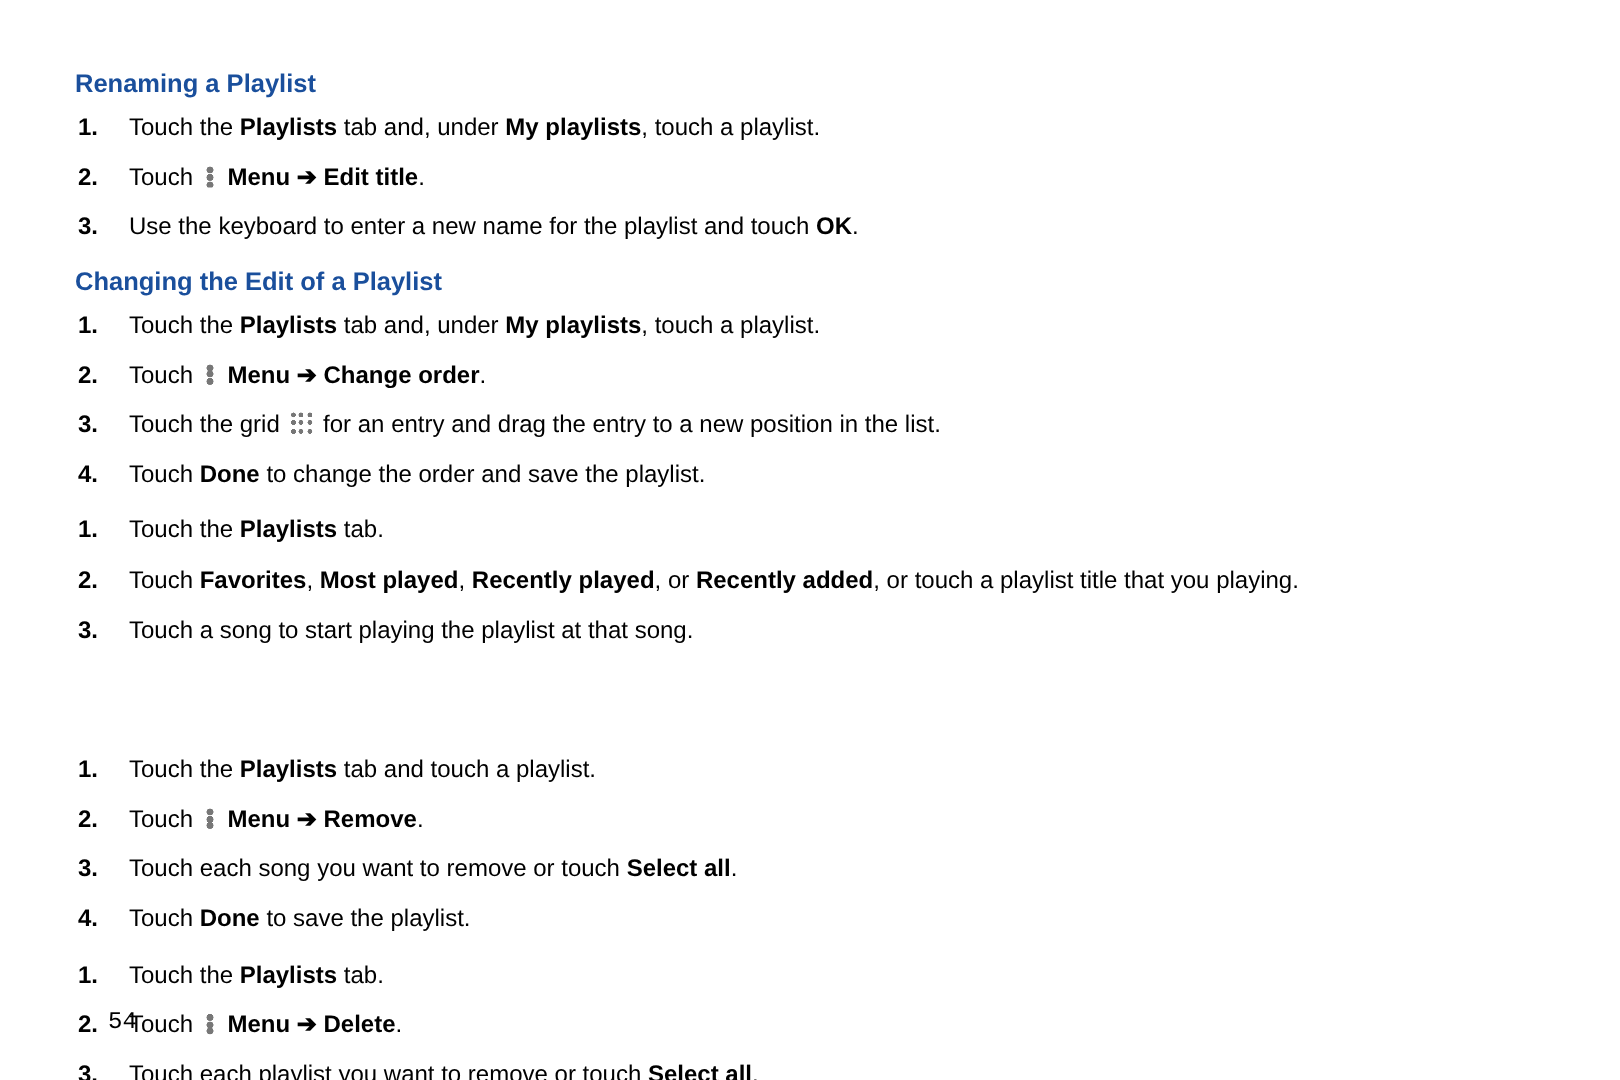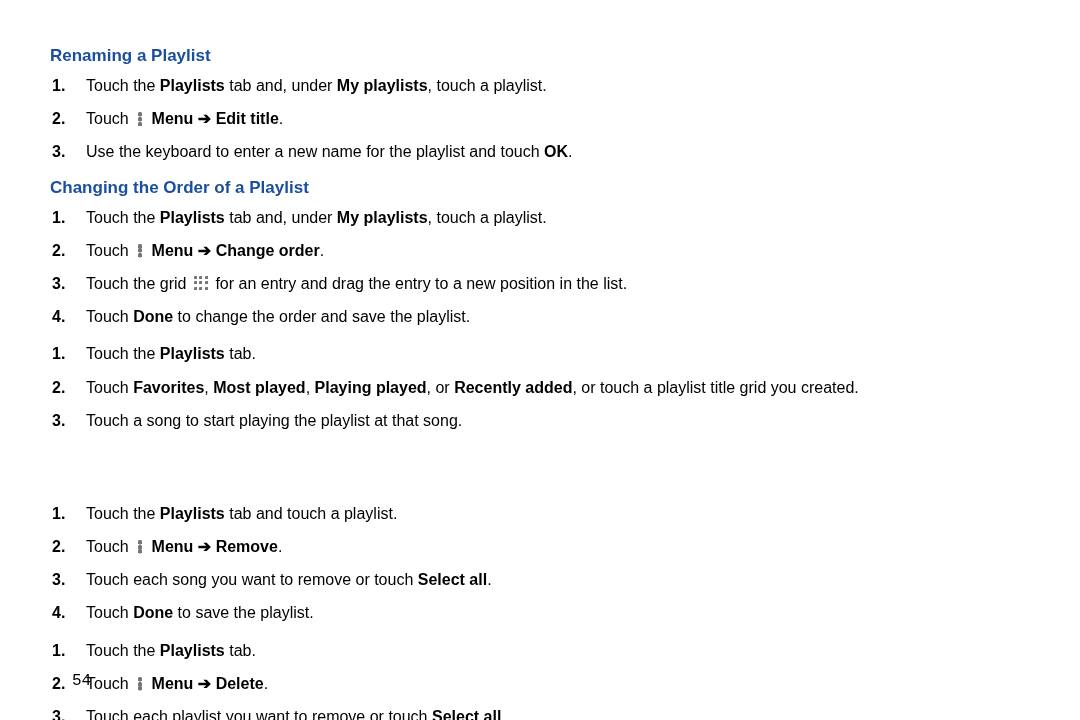--- a/index.html
+++ b/index.html
@@ -101,21 +101,21 @@
       </li>
       <li>
         <span>Touch </span><span class="menu-icon"></span>
         <span class="b">Menu </span><span class="b">➔</span><span class="b"> Edit title</span><span>.</span>
       </li>
       <li>
         <span>Use the keyboard to enter a new name for the playlist and touch </span><span class="b">OK</span><span>.</span>
       </li>
     </ol>
 
-    <div class="heading">Changing the Order of a Playlist</div>
+    <div class="heading">Changing the Edit of a Playlist</div>
     <ol>
       <li>
         <span>Touch the </span><span class="b">Playlists</span><span> tab and, under </span><span class="b">My playlists</span><span>, touch a playlist.</span>
       </li>
       <li>
         <span>Touch </span><span class="menu-icon"></span>
         <span class="b">Menu </span><span class="b">➔</span><span class="b"> Change order</span><span>.</span>
       </li>
       <li>
         <span>Touch the grid </span><span class="grid-icon"></span><span> for an entry and drag the entry to a new position in the list.</span>
@@ -123,21 +123,21 @@
       <li>
         <span>Touch </span><span class="b">Done</span><span> to change the order and save the playlist.</span>
       </li>
     </ol>
 
     <ol>
       <li>
         <span>Touch the </span><span class="b">Playlists</span><span> tab.</span>
       </li>
       <li>
-        <span>Touch </span><span class="b">Favorites</span><span>, </span><span class="b">Most played</span><span>, </span><span class="b">Playing played</span><span>, or </span><span class="b">Recently added</span><span>, or touch a playlist title grid you created.</span>
+        <span>Touch </span><span class="b">Favorites</span><span>, </span><span class="b">Most played</span><span>, </span><span class="b">Recently played</span><span>, or </span><span class="b">Recently added</span><span>, or touch a playlist title that you playing.</span>
       </li>
       <li>
         <span>Touch a song to start playing the playlist at that song.</span>
       </li>
     </ol>
   </div>
 
   <div class="col">
 
     <ol>

